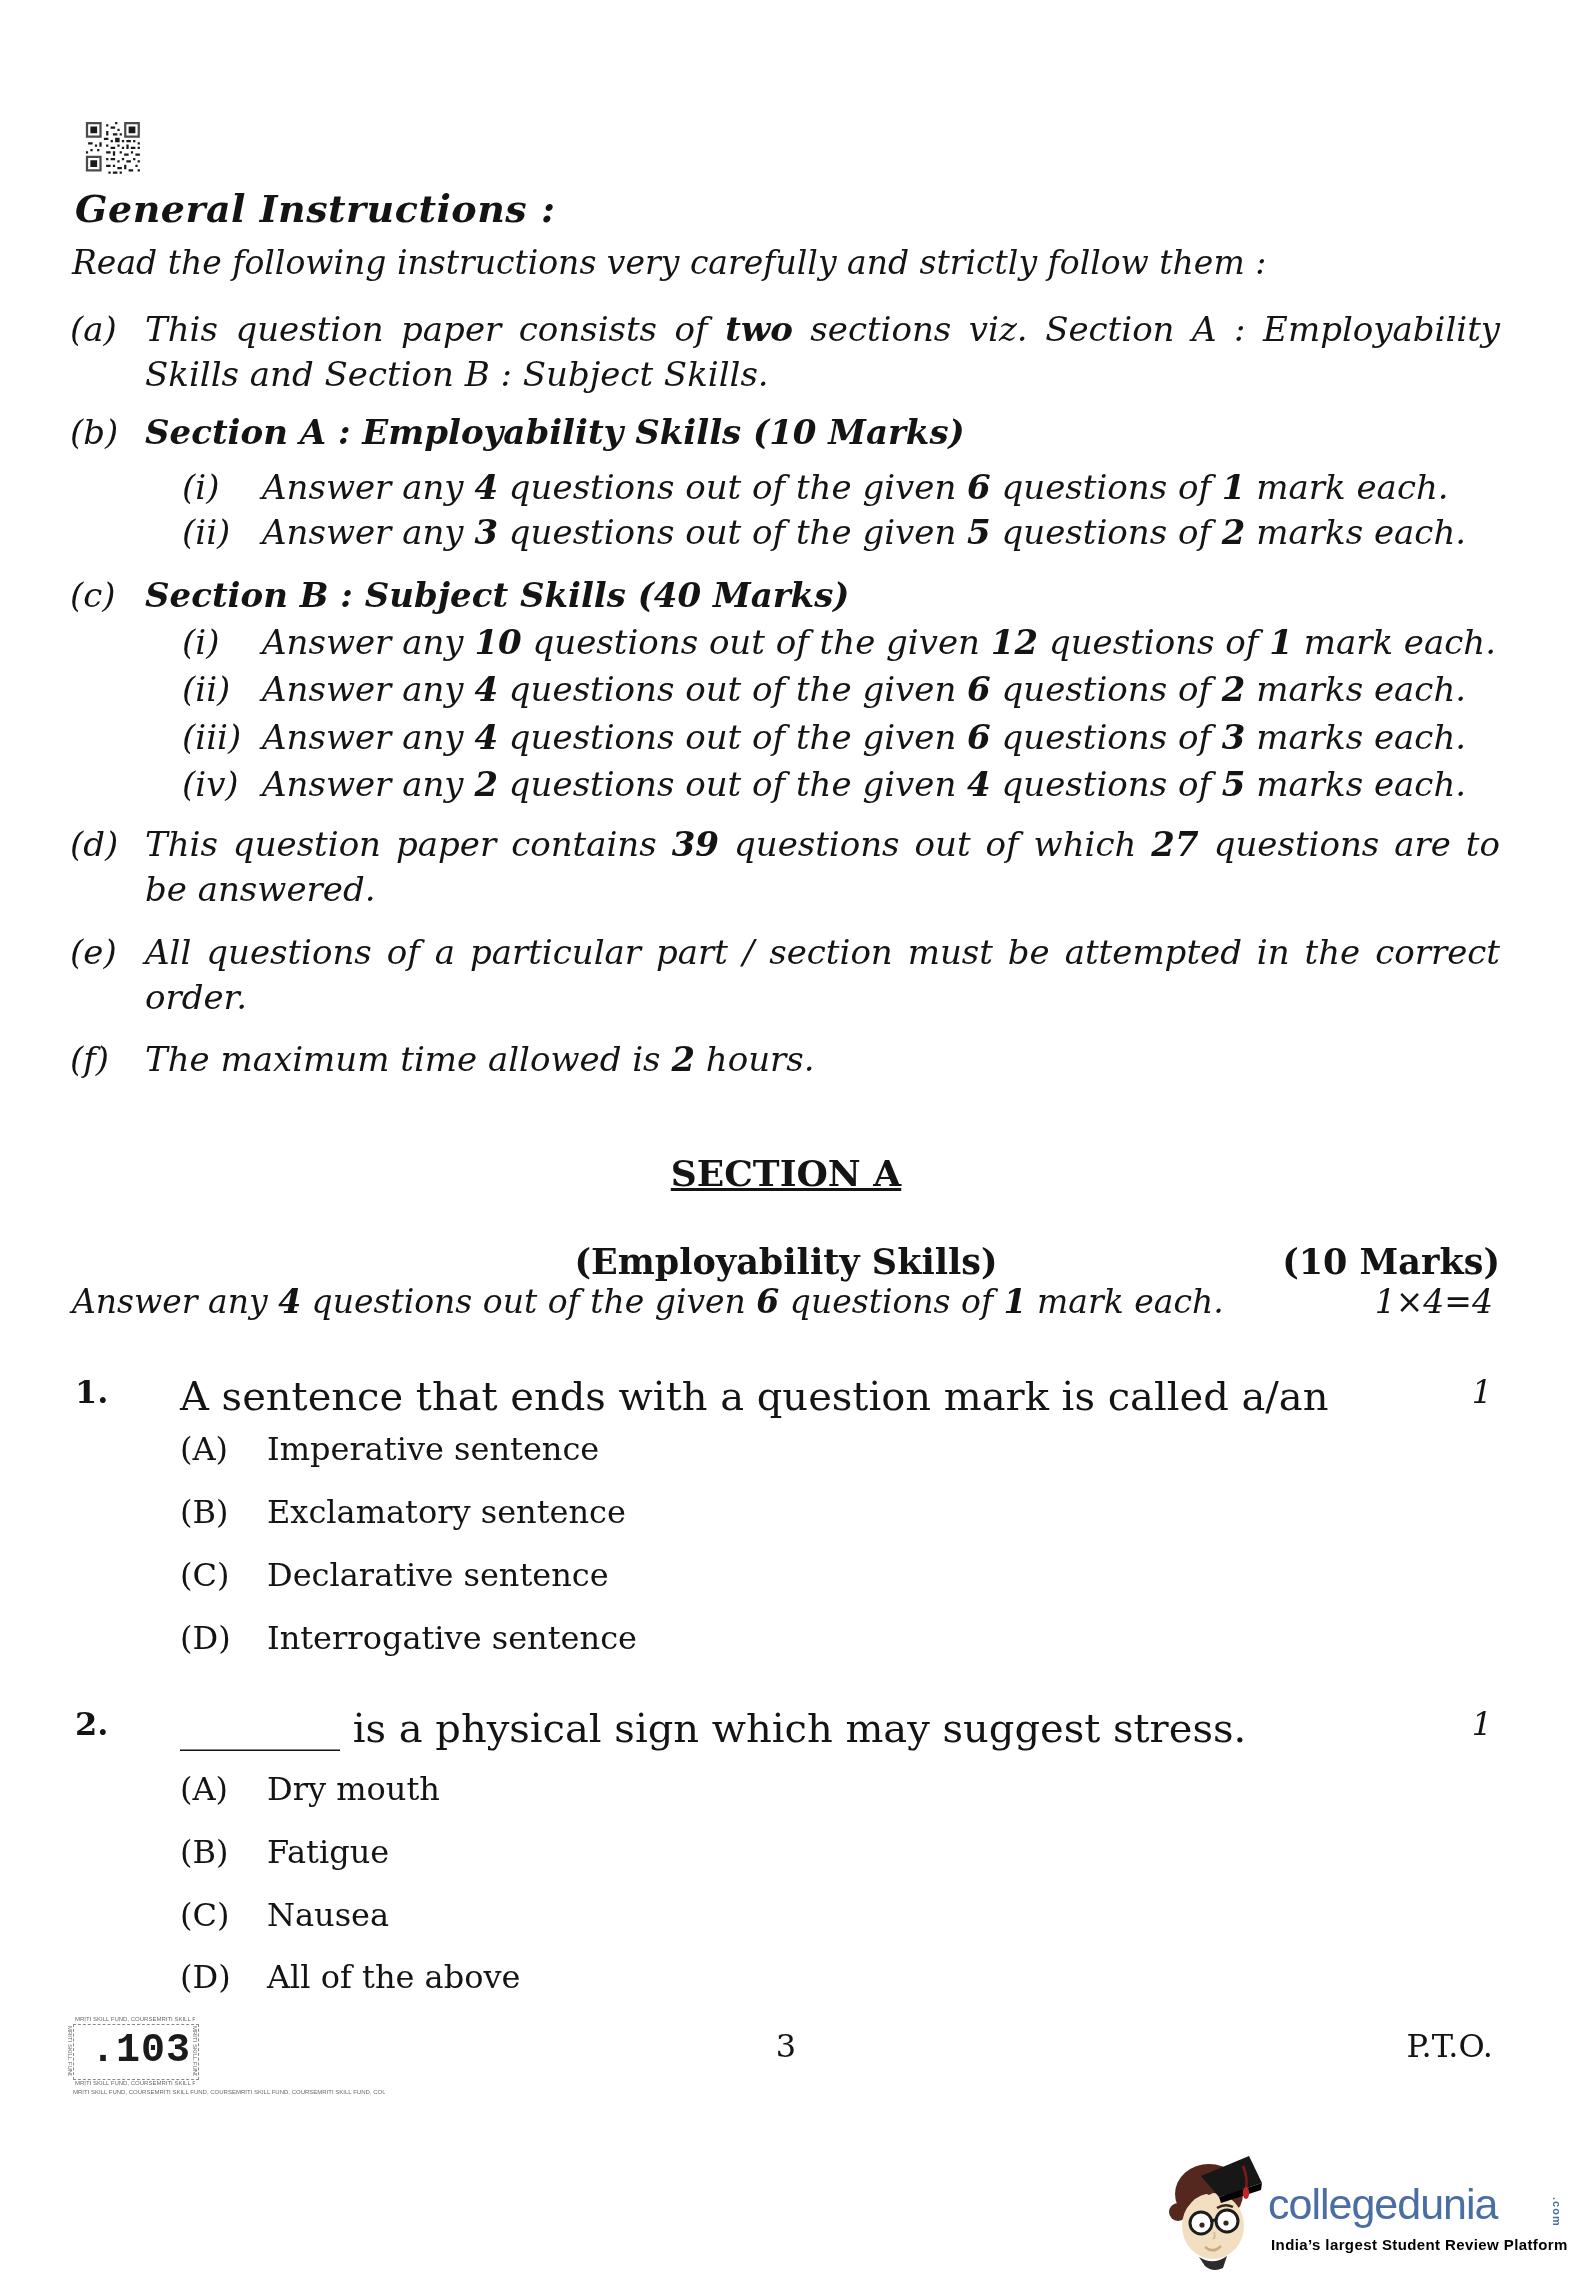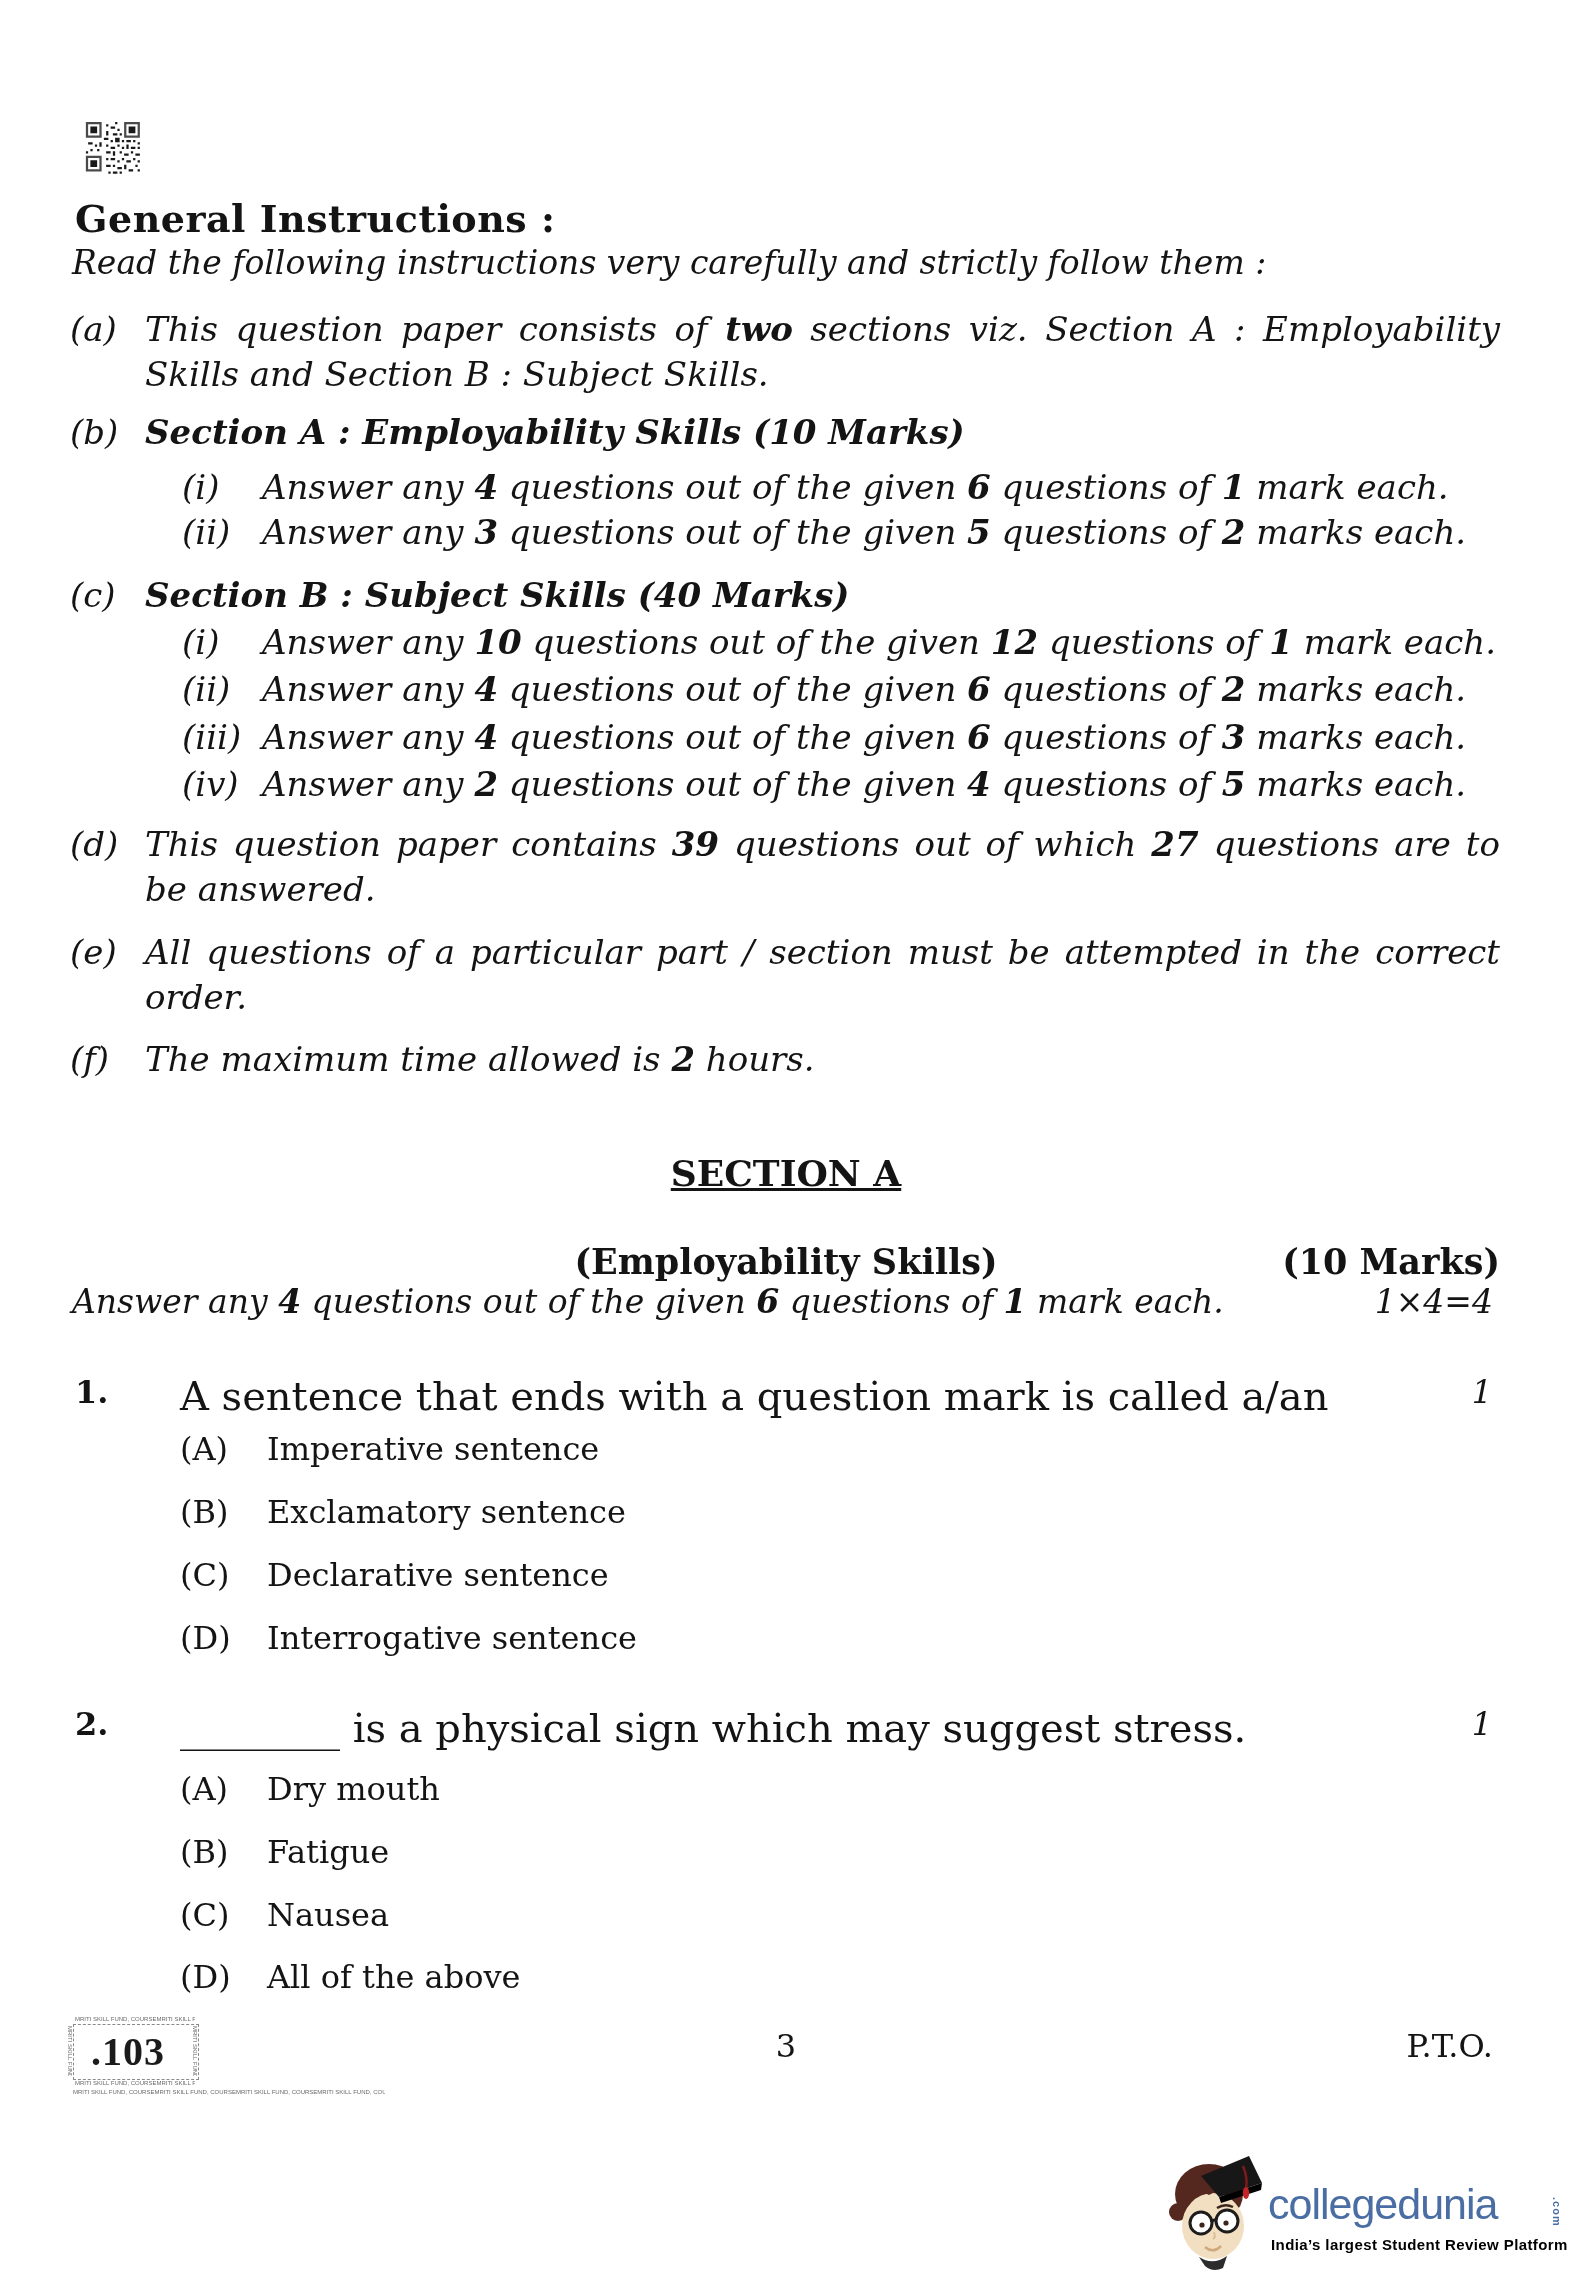--- a/index.html
+++ b/index.html
@@ -3,21 +3,21 @@
 <meta charset="utf-8">
 <style>
   html,body{margin:0;padding:0;}
   body{background:#ffffff;font-family:"DejaVu Serif", serif;color:#141414;}
   .page{position:relative;width:1571px;height:2281px;background:#ffffff;overflow:hidden;}
 
   
   .qr{position:absolute;left:85px;top:122px;width:58px;height:54px;}
 
   
-  .gi-heading{position:absolute;left:75px;top:196px;margin:0;font-size:38px;font-weight:bold;letter-spacing:0.5px;}
+  .gi-heading{position:absolute;left:75px;top:186px;margin:0;font-size:38px;font-weight:bold;font-style:italic;letter-spacing:0.5px;}
   .intro{position:absolute;left:72px;top:243px;font-size:33px;font-style:italic;}
 
   .ins{position:absolute;left:0;right:0;}
   .ins .marker{position:absolute;font-style:italic;font-size:34px;line-height:45px;}
   .ins .m1{left:70px;}
   .ins .m2{left:182px;}
   .ins .t{font-style:italic;font-size:34px;line-height:45px;}
   .ins .t1{margin-left:145px;margin-right:71px;}
   .ins .t2{margin-left:262px;margin-right:71px;}
   .just{text-align:justify;}
@@ -34,21 +34,21 @@
   .q{position:absolute;left:0;right:0;}
   .qnum{position:absolute;left:75px;font-weight:bold;font-size:32px;}
   .qtext{margin-left:180px;margin-right:120px;font-size:40px;}
   .qmarks{position:absolute;right:79px;top:0;font-size:32px;font-style:italic;}
   .opt{position:absolute;left:0;right:0;}
   .olabel{position:absolute;left:180px;font-size:32px;}
   .otext{margin-left:267px;font-size:32px;}
 
   
   .code-box{position:absolute;left:73px;top:2024px;width:124px;height:54px;border:1px dashed #8a8a8a;}
-  .code-text{position:absolute;left:17px;top:3px;font-family:Liberation Serif, serif;font-size:40px;font-weight:bold;color:#1b1b1b;letter-spacing:1px;}
+  .code-text{position:absolute;left:17px;top:3px;font-family:Liberation Mono, monospace;font-size:40px;font-weight:bold;color:#1b1b1b;letter-spacing:1px;}
   .micro{font-family:"Liberation Sans", sans-serif;font-size:6px;color:#6a6a6a;white-space:nowrap;overflow:hidden;}
   .micro-top{position:absolute;left:75px;top:2016px;width:120px;}
   .micro-bottom{position:absolute;left:75px;top:2080px;width:120px;}
   .micro-line{position:absolute;left:73px;top:2089px;width:312px;}
   .micro-v{position:absolute;top:2026px;height:50px;width:7px;writing-mode:vertical-rl;}
   .micro-vl{left:66px;}
   .micro-vr{left:191px;}
   .page-num-row{position:absolute;left:72px;right:71px;top:2027px;text-align:center;font-size:32px;}
   .pto{position:absolute;right:78px;top:2027px;font-size:32px;}
 

